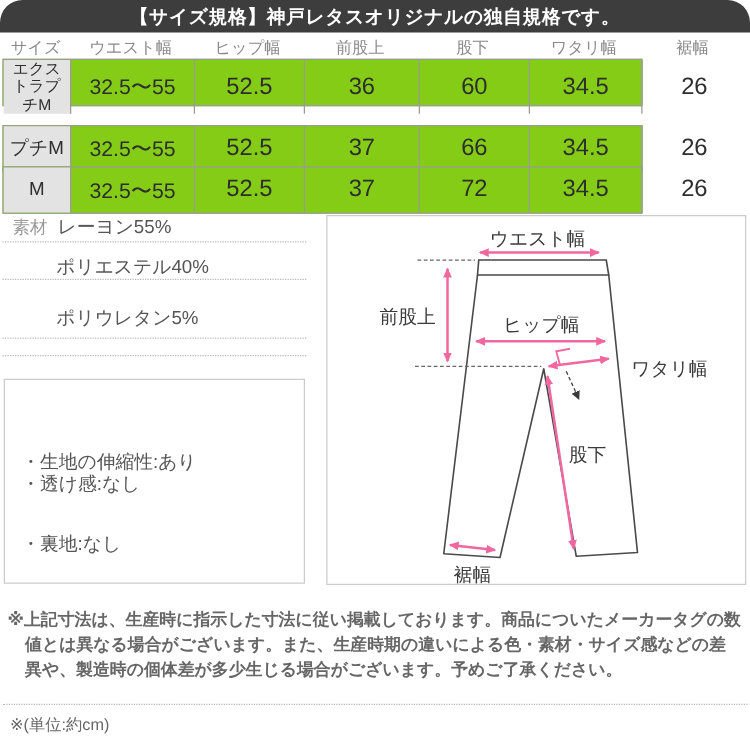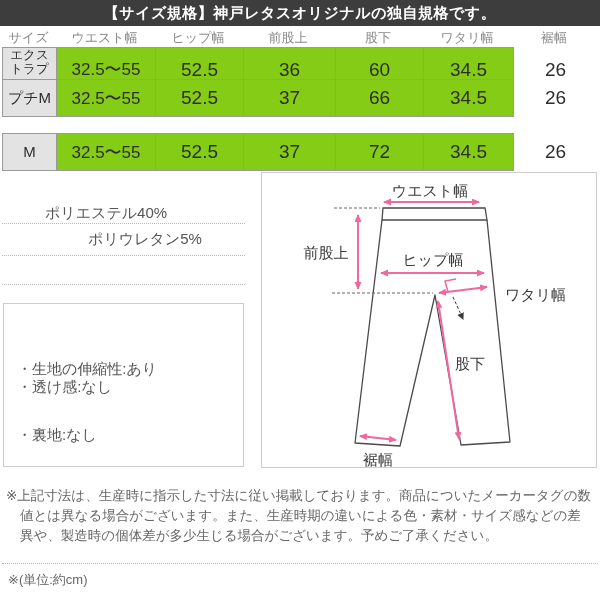--- a/index.html
+++ b/index.html
@@ -1,65 +1,65 @@
 <!DOCTYPE html>
 <html><head>
 <meta charset="utf-8">
 <style>
   * { margin:0; padding:0; box-sizing:border-box; }
   html,body { width:600px; height:600px; background:#ffffff;
     font-family:"Liberation Sans","DejaVu Sans",sans-serif; color:#333; }
-  #page { position:relative; width:600px; height:600px; overflow:hidden; background:#fff; }
+  #page { position:relative; width:600px; height:600px; overflow:hidden; background:#fff;border-radius:18px; }
 
   
   .titlebar { position:absolute; left:0; top:0; width:600px; height:26px;
     background:#3d3d3d; color:#ffffff; font-size:15px; font-weight:bold;
     display:flex; align-items:center; justify-content:center; letter-spacing:.5px; }
 
   
   .tgrid { display:grid; grid-template-columns:53px 99px 88px 92px 88px 90px 84px; }
   .thead { position:absolute; left:2px; top:29px; width:596px; height:17px;
     color:#8a8a8a; font-size:13px; }
   .thead > div { display:flex; align-items:center; justify-content:center; }
   .trow { position:absolute; left:2px; width:512px; height:38px;
     border:1px solid #9a9a9a; background:#84cc16; }
-  .trow.r0 { top:47px; } .trow.r1 { top:79px; } .trow.r2 { top:133px; }
+  .trow.r0 { top:47px; } .trow.r1 { top:100px; } .trow.r2 { top:133px; }
   .trow > div { display:flex; align-items:center; justify-content:center;
     font-size:19px; color:#2e2e2e; border-left:1px solid #9a9a9a; }
   .trow > div:first-child { border-left:none; background:#e3e3e3;
     font-size:15px; text-align:center; line-height:1.15; padding:0 1px; }
   .trow.r0 > div:first-child { font-size:12.5px; }
   .trow > div.waistcol { font-size:17px; }
 
   
   .matrow { position:absolute; left:2px; width:243px;
     border-bottom:1px dotted #b9b9b9; display:flex; align-items:center; }
   .matrow .mlabel { color:#999; font-size:14px; margin:0 8px 0 8px; }
   .matrow .mval { color:#555; font-size:15px; }
   .matrow.m0 { top:170px; height:24px; }
   .matrow.m1 { top:194px; height:30px; padding-left:43px;align-items:flex-end; }
-  .matrow.m2 { top:224px; height:32px; padding-left:43px;justify-content:center; }
+  .matrow.m2 { top:239px; height:32px; padding-left:43px; }
   .matrow.m3 { top:256px; height:29px; }
 
   
   .propbox { position:absolute; left:3px; top:303px; width:241px; height:164px;
     border:1px solid #cccccc; }
   .propbox .prop { position:absolute; left:13px; color:#555; font-size:15px; }
   .prop.p0 { top:26px;margin-top:30px; } .prop.p1 { top:74px; } .prop.p2 { top:122px; }
 
   
   .diagbox { position:absolute; left:261px; top:172px; width:336px; height:296px;
     border:1px solid #cccccc; background:#fff; }
   .diagbox svg { display:block; }
   .dlabel { font-size:15px; fill:#3a3a3a; }
 
   
   .disclaimer { position:absolute; left:6px; top:486px; width:588px;
     color:#666; font-size:13.5px; line-height:20px;
-    padding-left:14px; text-indent:-14px; }
+    padding-left:14px; text-indent:-14px;font-weight:bold; }
   .rule { position:absolute; left:2px; top:563px; width:596px; height:0;
     border-top:1px dotted #b9b9b9; }
   .unit { position:absolute; left:8px; top:571px; color:#666; font-size:13px; }
 </style>
 </head>
 <body>
 
 <div id="page">
 
   <div class="titlebar">
@@ -99,20 +99,24 @@
   <div class="trow r2 tgrid">
     <div>M</div>
     <div class="waistcol">32.5〜55</div>
     <div>52.5</div>
     <div>37</div>
     <div>72</div>
     <div>34.5</div>
     <div>26</div>
   </div>
 
+  <div class="matrow m0">
+    <span class="mlabel">素材</span>
+    <span class="mval">レーヨン55%</span>
+  </div>
   <div class="matrow m1">
     <span class="mval">ポリエステル40%</span>
   </div>
   <div class="matrow m2">
     <span class="mval">ポリウレタン5%</span>
   </div>
   <div class="matrow m3"></div>
 
   <div class="propbox">
     <div class="prop p0">・生地の伸縮性:あり</div>

